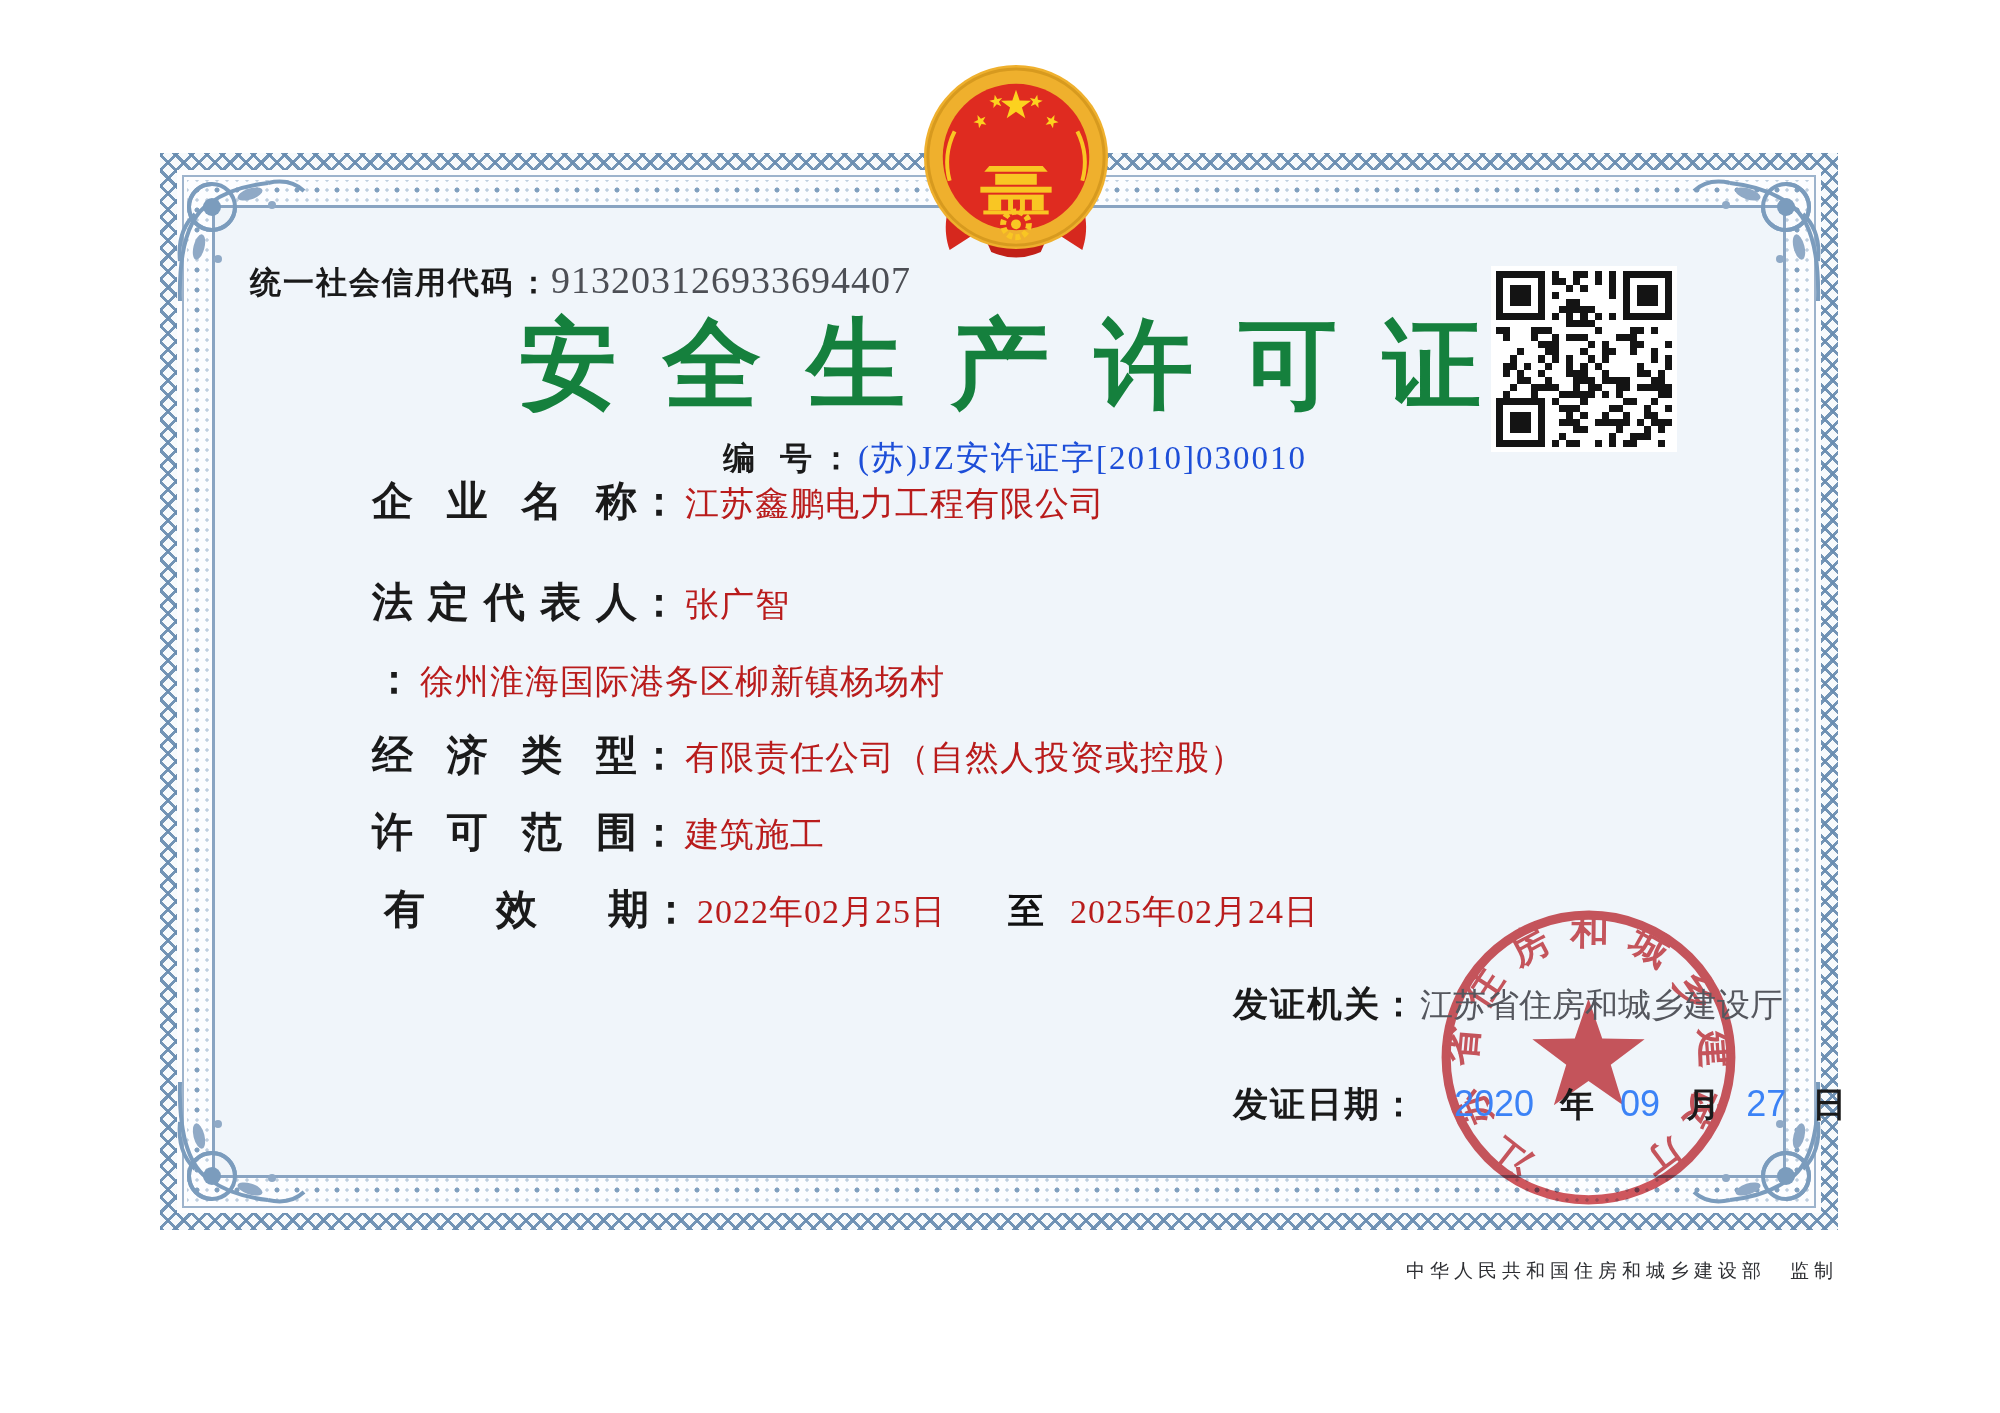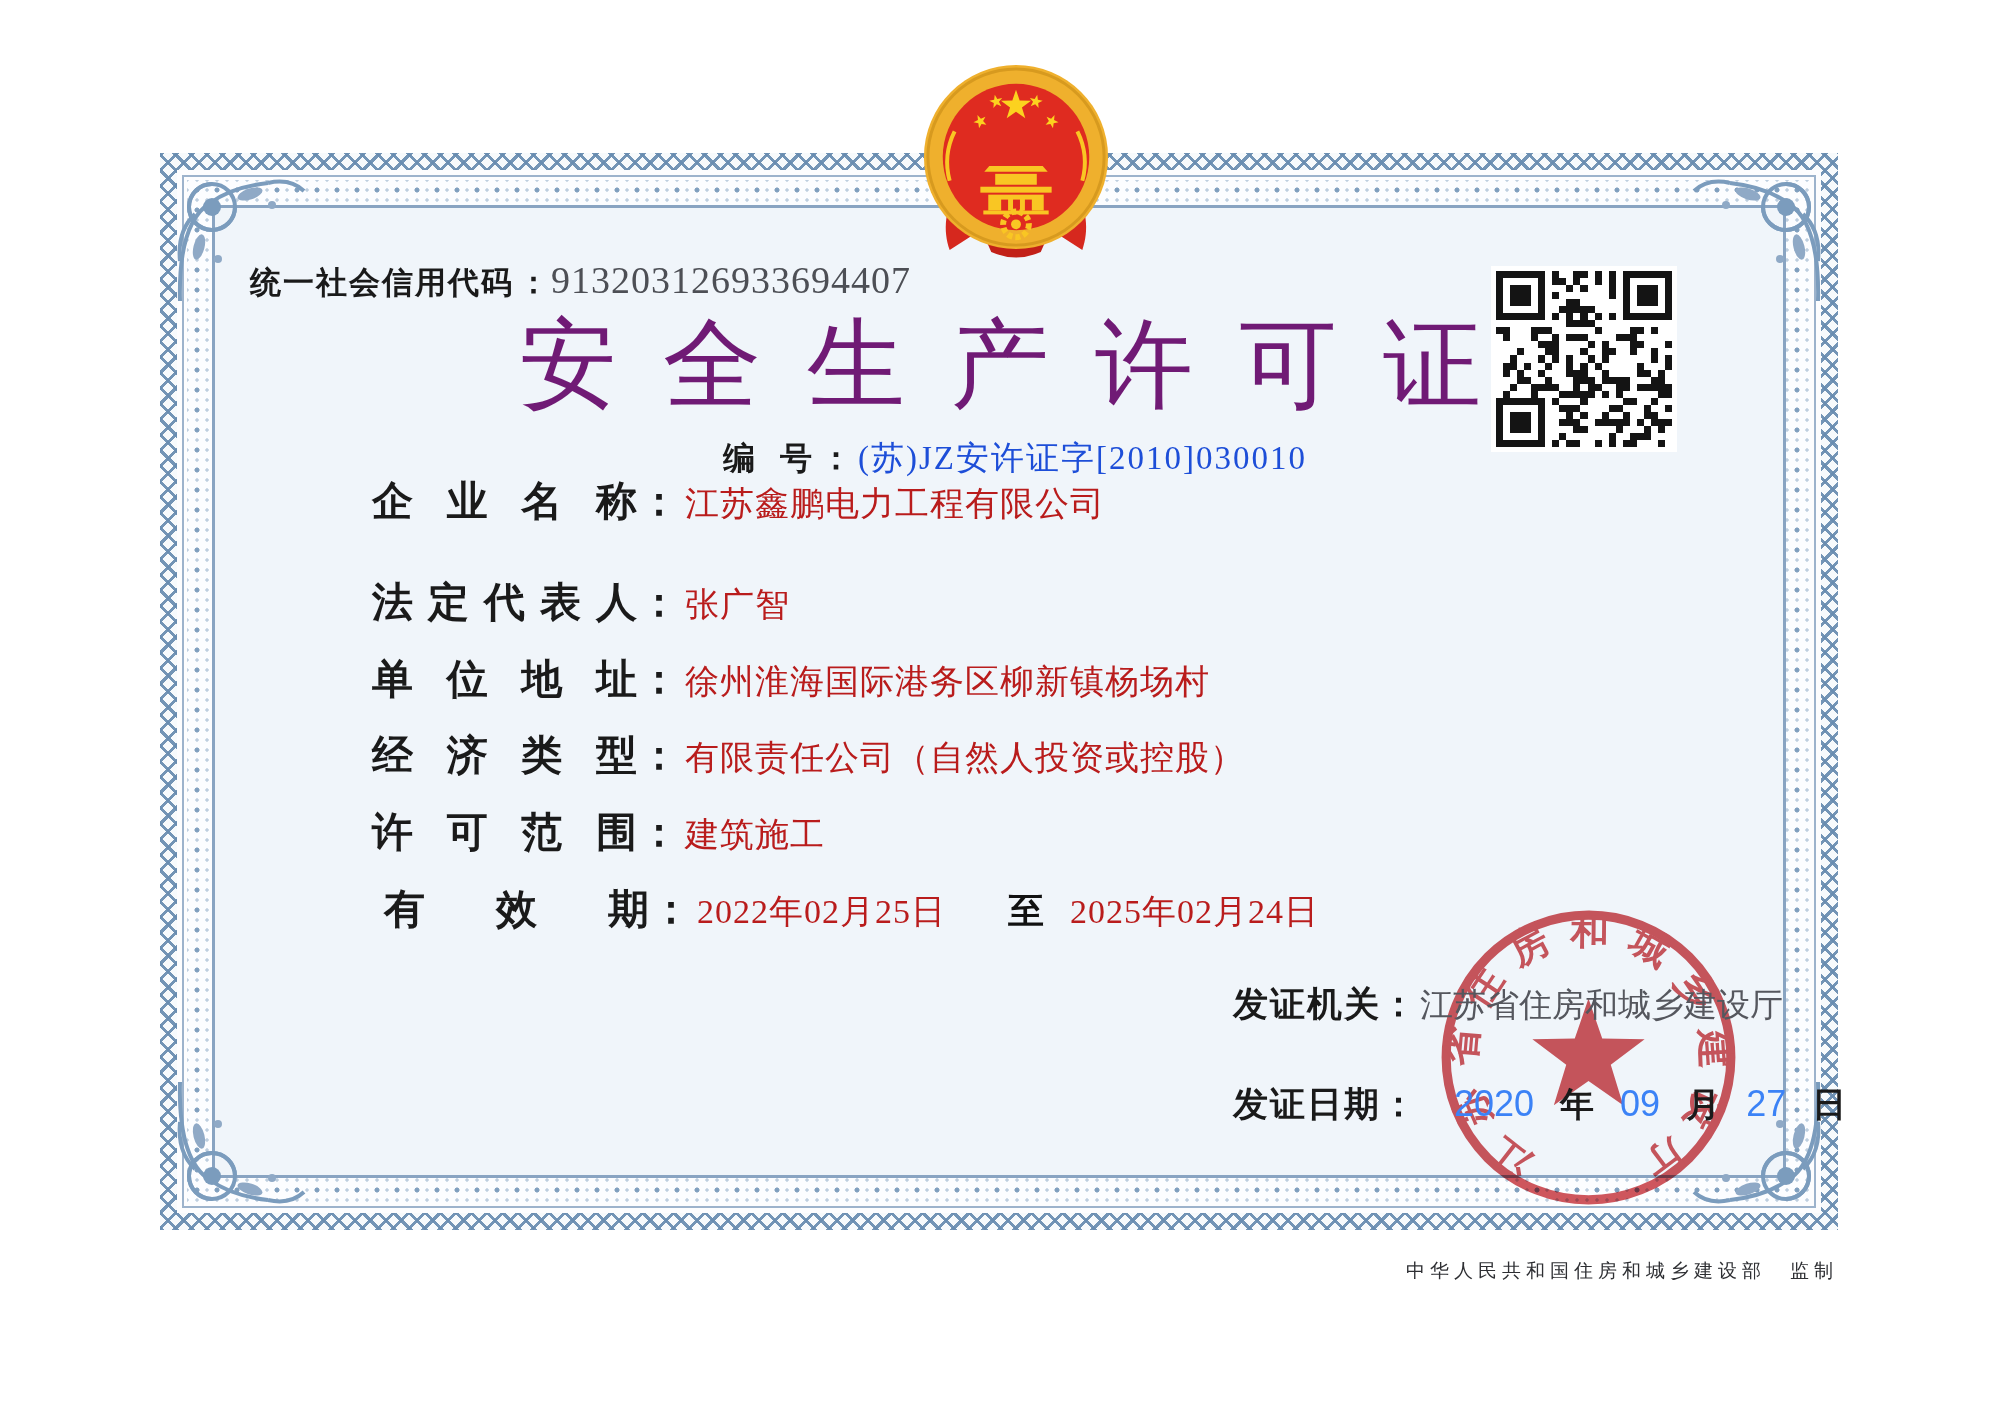--- a/index.html
+++ b/index.html
@@ -45,21 +45,21 @@
         opacity:.88;mix-blend-mode:multiply;}
   .seal svg{width:100%;height:100%;}
 
   
   .credit-row{left:250px;top:258px;z-index:3;display:flex;align-items:baseline;justify-content:center;}
   .credit-row .lab{font-weight:bold;font-size:31px;letter-spacing:2px;}
   .credit-row .col{font-weight:bold;font-size:31px;margin:0 2px 0 4px;}
   .credit-row .val{font-family:"Liberation Serif",serif;font-size:38px;color:#4d4f55;letter-spacing:1px;}
 
   .title{left:300px;top:300px;width:1400px;text-align:center;z-index:3;
-         font-size:98px;font-weight:400;color:#701a75;letter-spacing:46px;text-indent:46px;}
+         font-size:98px;font-weight:700;color:#15803d;letter-spacing:46px;text-indent:46px;}
 
   .serial{left:300px;top:436px;width:1430px;text-align:center;z-index:3;}
   .serial .lab{font-weight:bold;font-size:32px;letter-spacing:8px;}
   .serial .col{font-weight:bold;font-size:32px;margin-right:6px;}
   .serial .val{font-family:"Liberation Serif",serif;font-size:33px;color:#1d4ed8;letter-spacing:2px;}
 
   .frow{left:372px;z-index:3;display:flex;align-items:baseline;}
   .frow .lab{display:inline-block;width:265px;font-weight:bold;font-size:41px;
              text-align:justify;text-align-last:justify;}
   .frow .col{font-weight:bold;font-size:40px;margin:0 6px 0 2px;}
@@ -812,21 +812,20 @@
   <span class="lab">企业名称</span>
     <span class="col">：</span>
     <span class="val">江苏鑫鹏电力工程有限公司</span>
 </div>
 <div class="abs frow r2">
   <span class="lab">法定代表人</span>
     <span class="col">：</span>
     <span class="val">张广智</span>
 </div>
 <div class="abs frow r3">
-  <span class="lab">单位地址</span>
     <span class="col">：</span>
     <span class="val">徐州淮海国际港务区柳新镇杨场村</span>
 </div>
 <div class="abs frow r4">
   <span class="lab">经济类型</span>
     <span class="col">：</span>
     <span class="val">有限责任公司（自然人投资或控股）</span>
 </div>
 <div class="abs frow r5">
   <span class="lab">许可范围</span>

